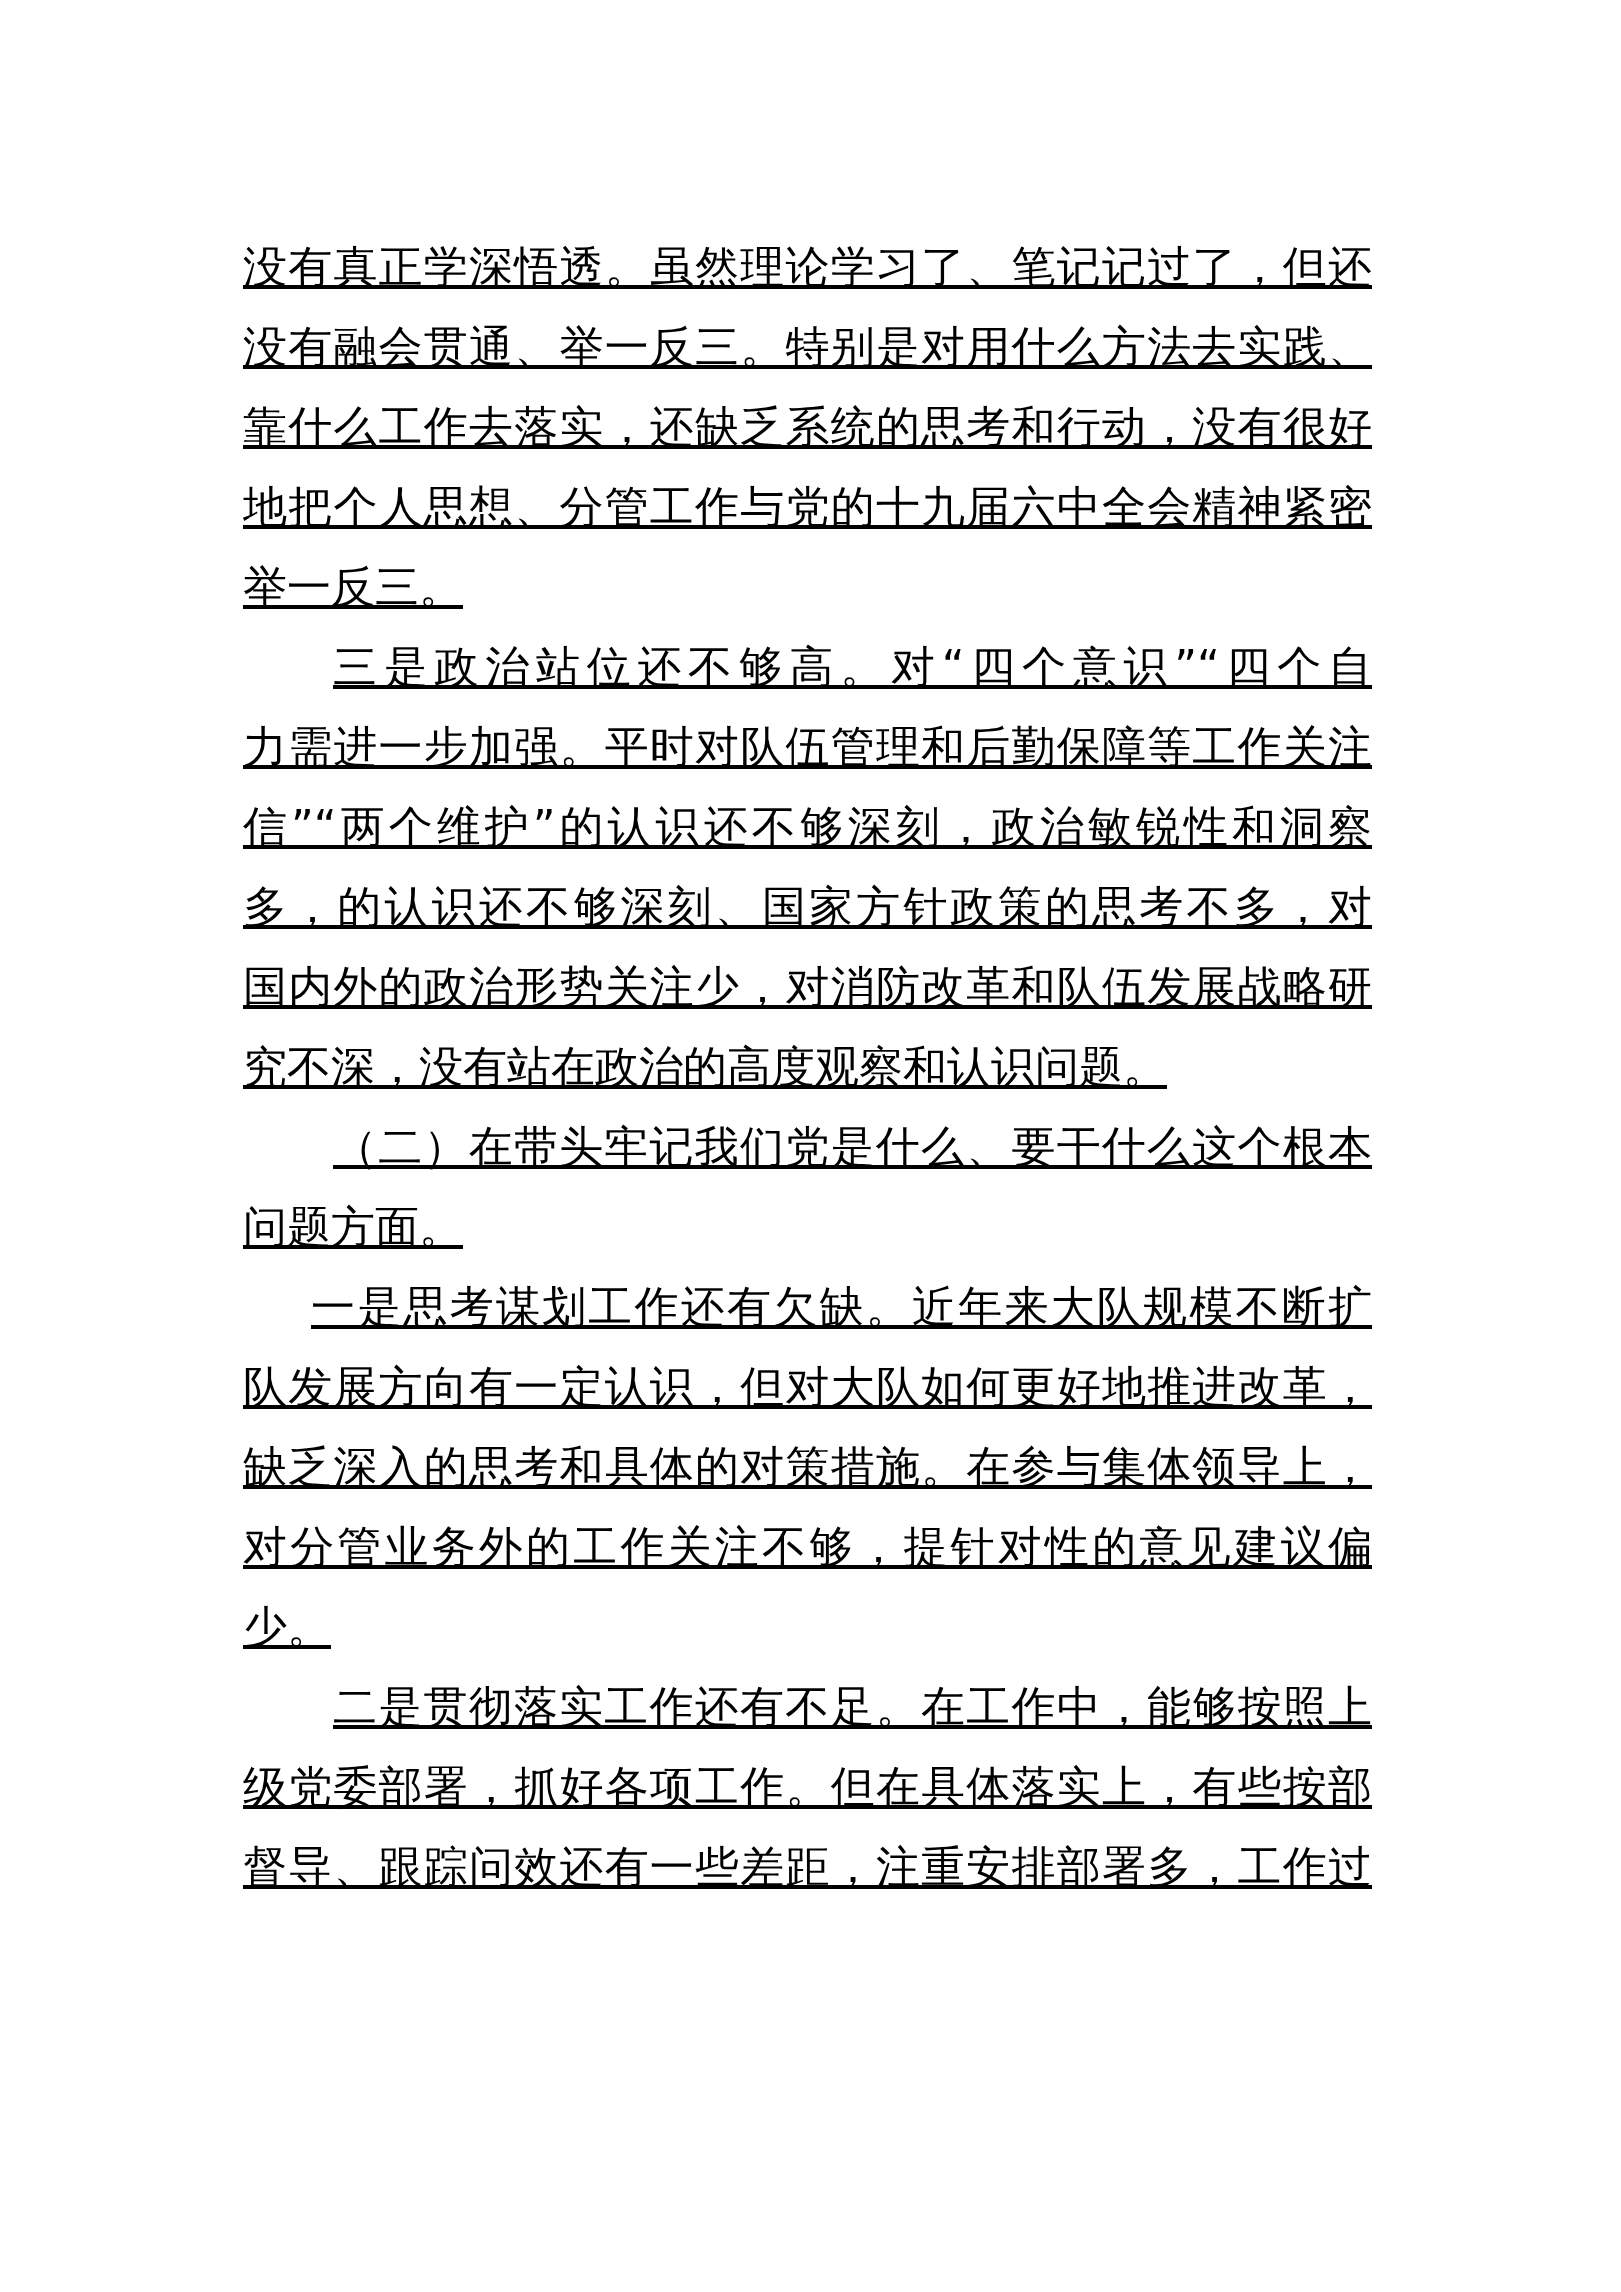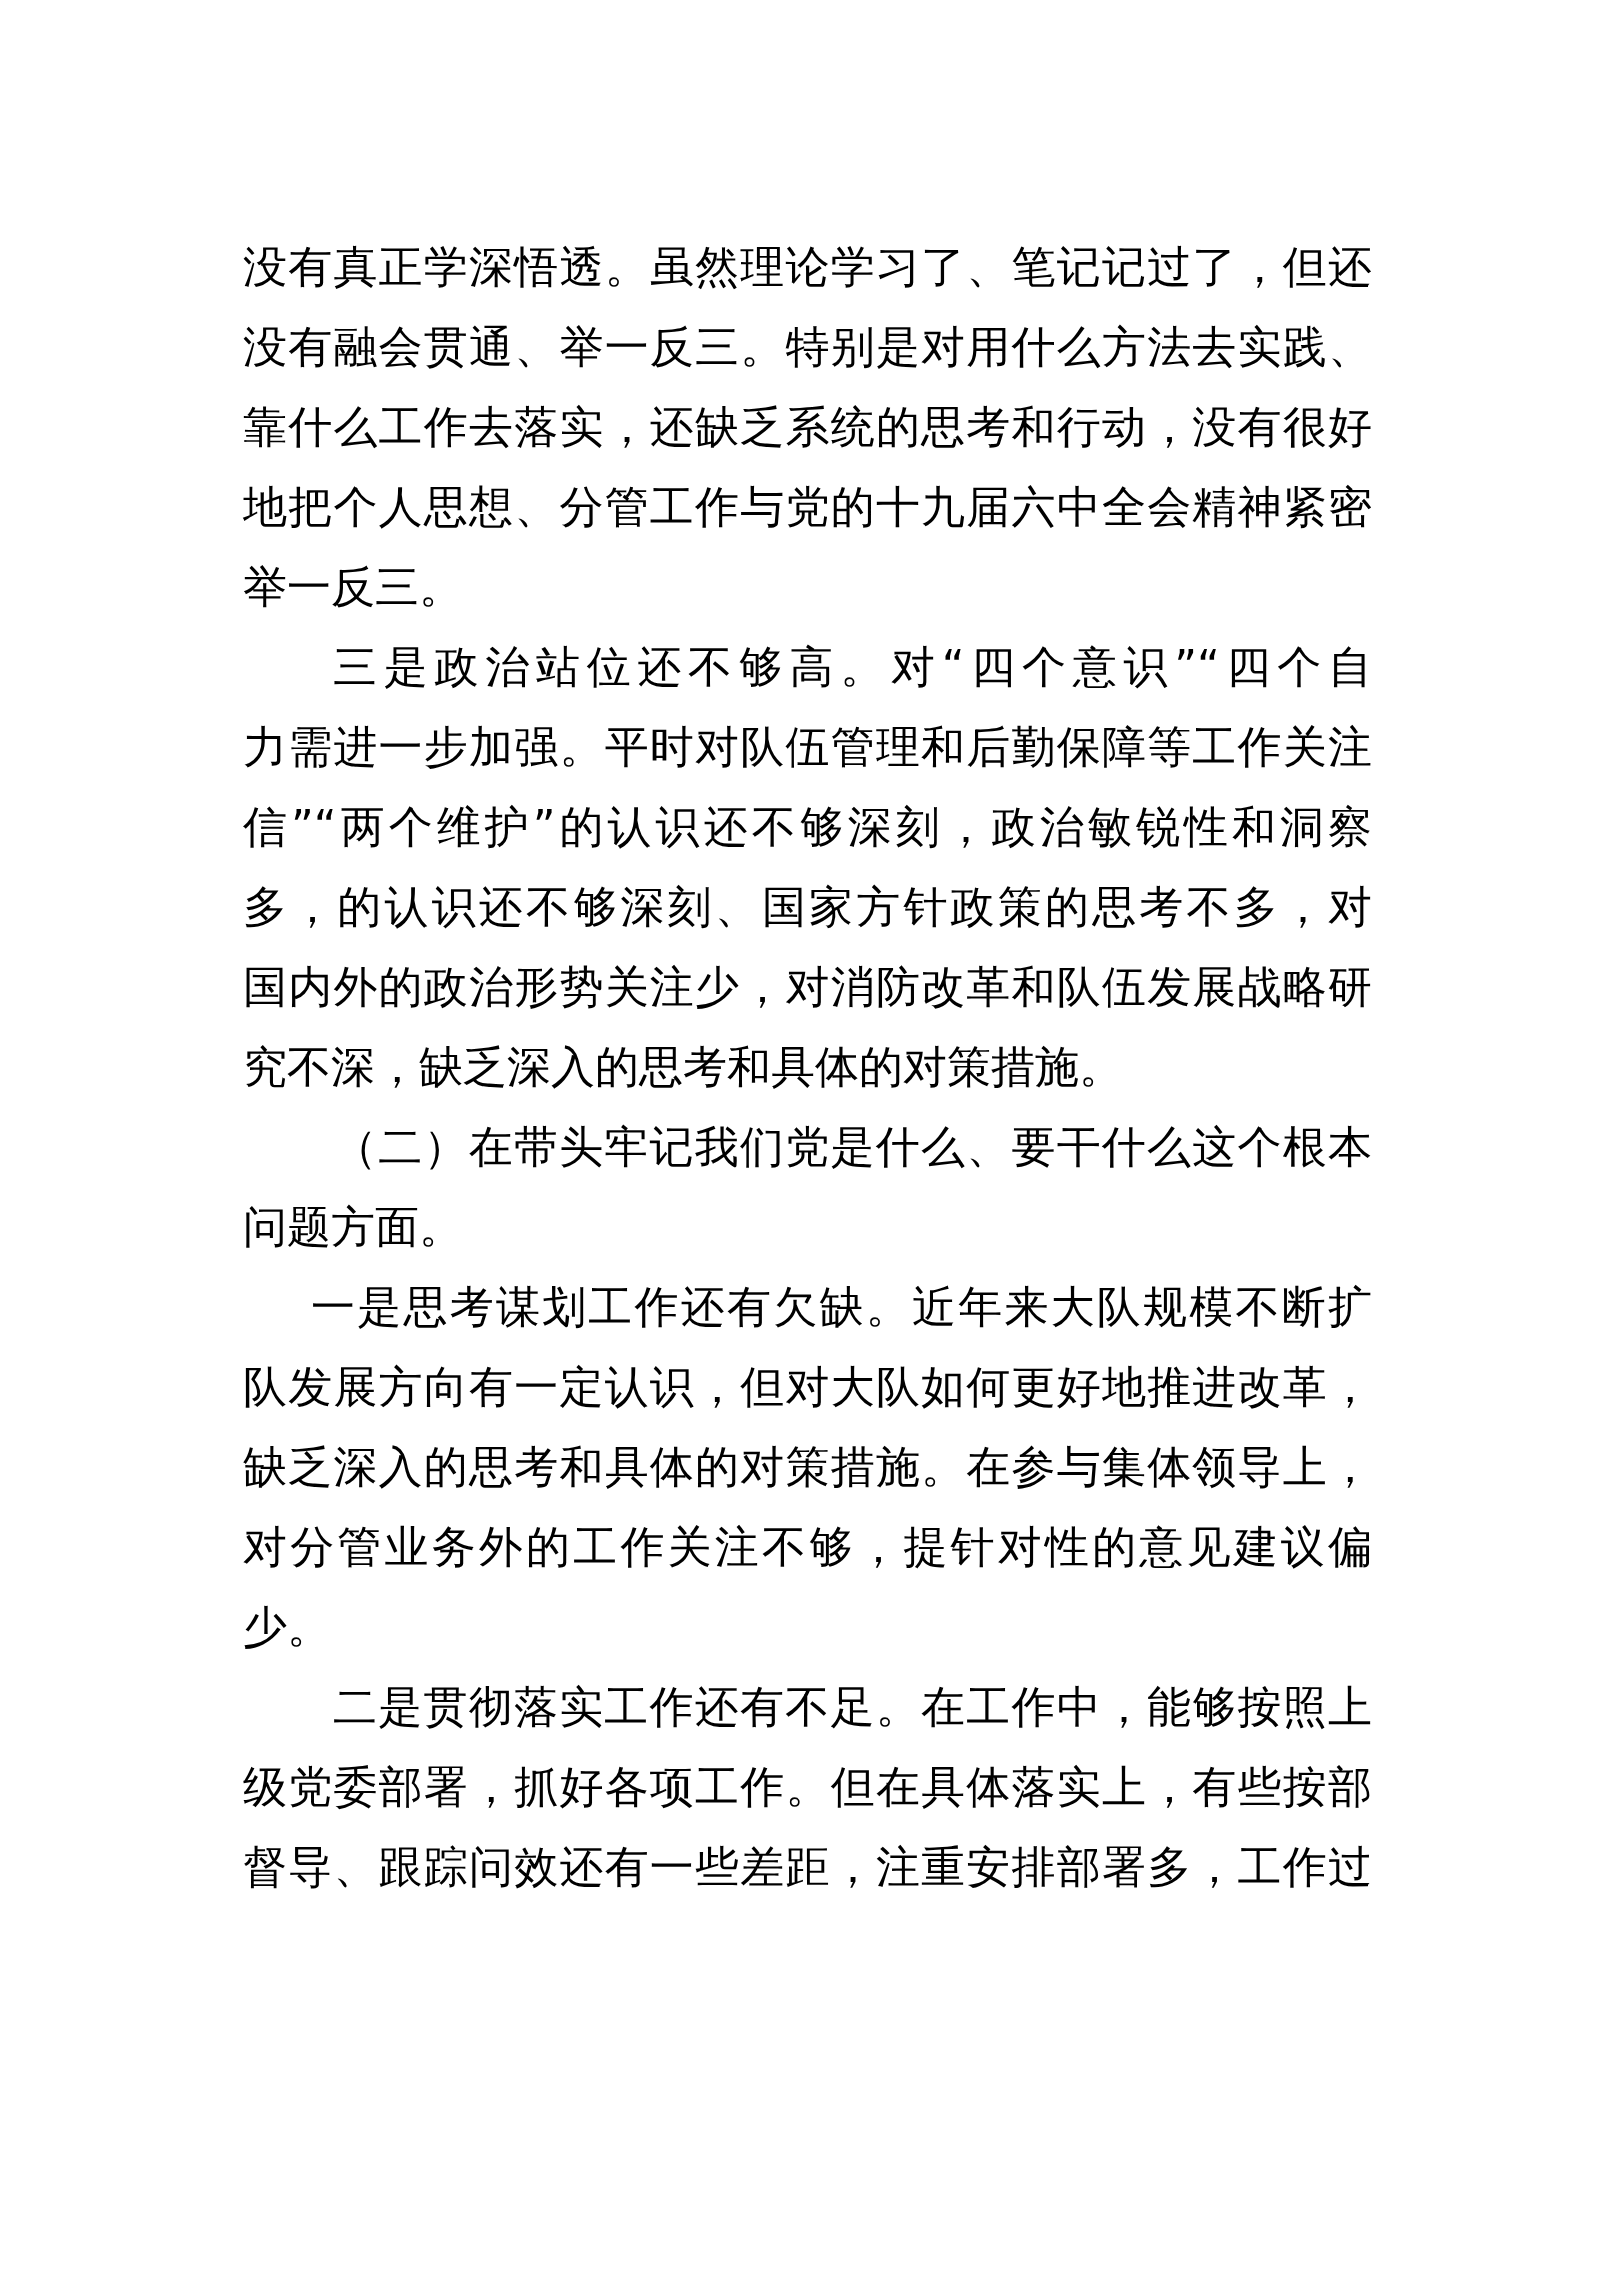--- a/index.html
+++ b/index.html
@@ -20,20 +20,21 @@
     left: 0; top: 0;
     width: 1621px;
     height: 2293px;
     background: #ffffff;
   }
   .text-column {
     position: absolute;
     left: 243px;
     top: 227px;
     width: 1129px;
+    text-decoration: underline;
   }
   .paragraph {
     margin: 0;
     padding: 0;
   }
   .line {
     display: block;
     height: 80px;
     line-height: 80px;
     font-size: 44px;
@@ -61,21 +62,21 @@
       <span class="line">地把个人思想、分管工作与党的十九届六中全会精神紧密</span>
       <span class="line last">举一反三。</span>
     </div>
 
     <div class="paragraph">
       <span class="line indent-2">三是政治站位还不够高。对“四个意识”“四个自</span>
       <span class="line">力需进一步加强。平时对队伍管理和后勤保障等工作关注</span>
       <span class="line">信”“两个维护”的认识还不够深刻，政治敏锐性和洞察</span>
       <span class="line">多，的认识还不够深刻、国家方针政策的思考不多，对</span>
       <span class="line">国内外的政治形势关注少，对消防改革和队伍发展战略研</span>
-      <span class="line last">究不深，缺乏深入的思考和具体的对策措施。</span>
+      <span class="line last">究不深，没有站在政治的高度观察和认识问题。</span>
     </div>
 
     <div class="paragraph">
       <span class="line indent-2">（二）在带头牢记我们党是什么、要干什么这个根本</span>
       <span class="line last">问题方面。</span>
     </div>
 
     <div class="paragraph">
       <span class="line indent-15">一是思考谋划工作还有欠缺。近年来大队规模不断扩</span>
       <span class="line">队发展方向有一定认识，但对大队如何更好地推进改革，</span>

